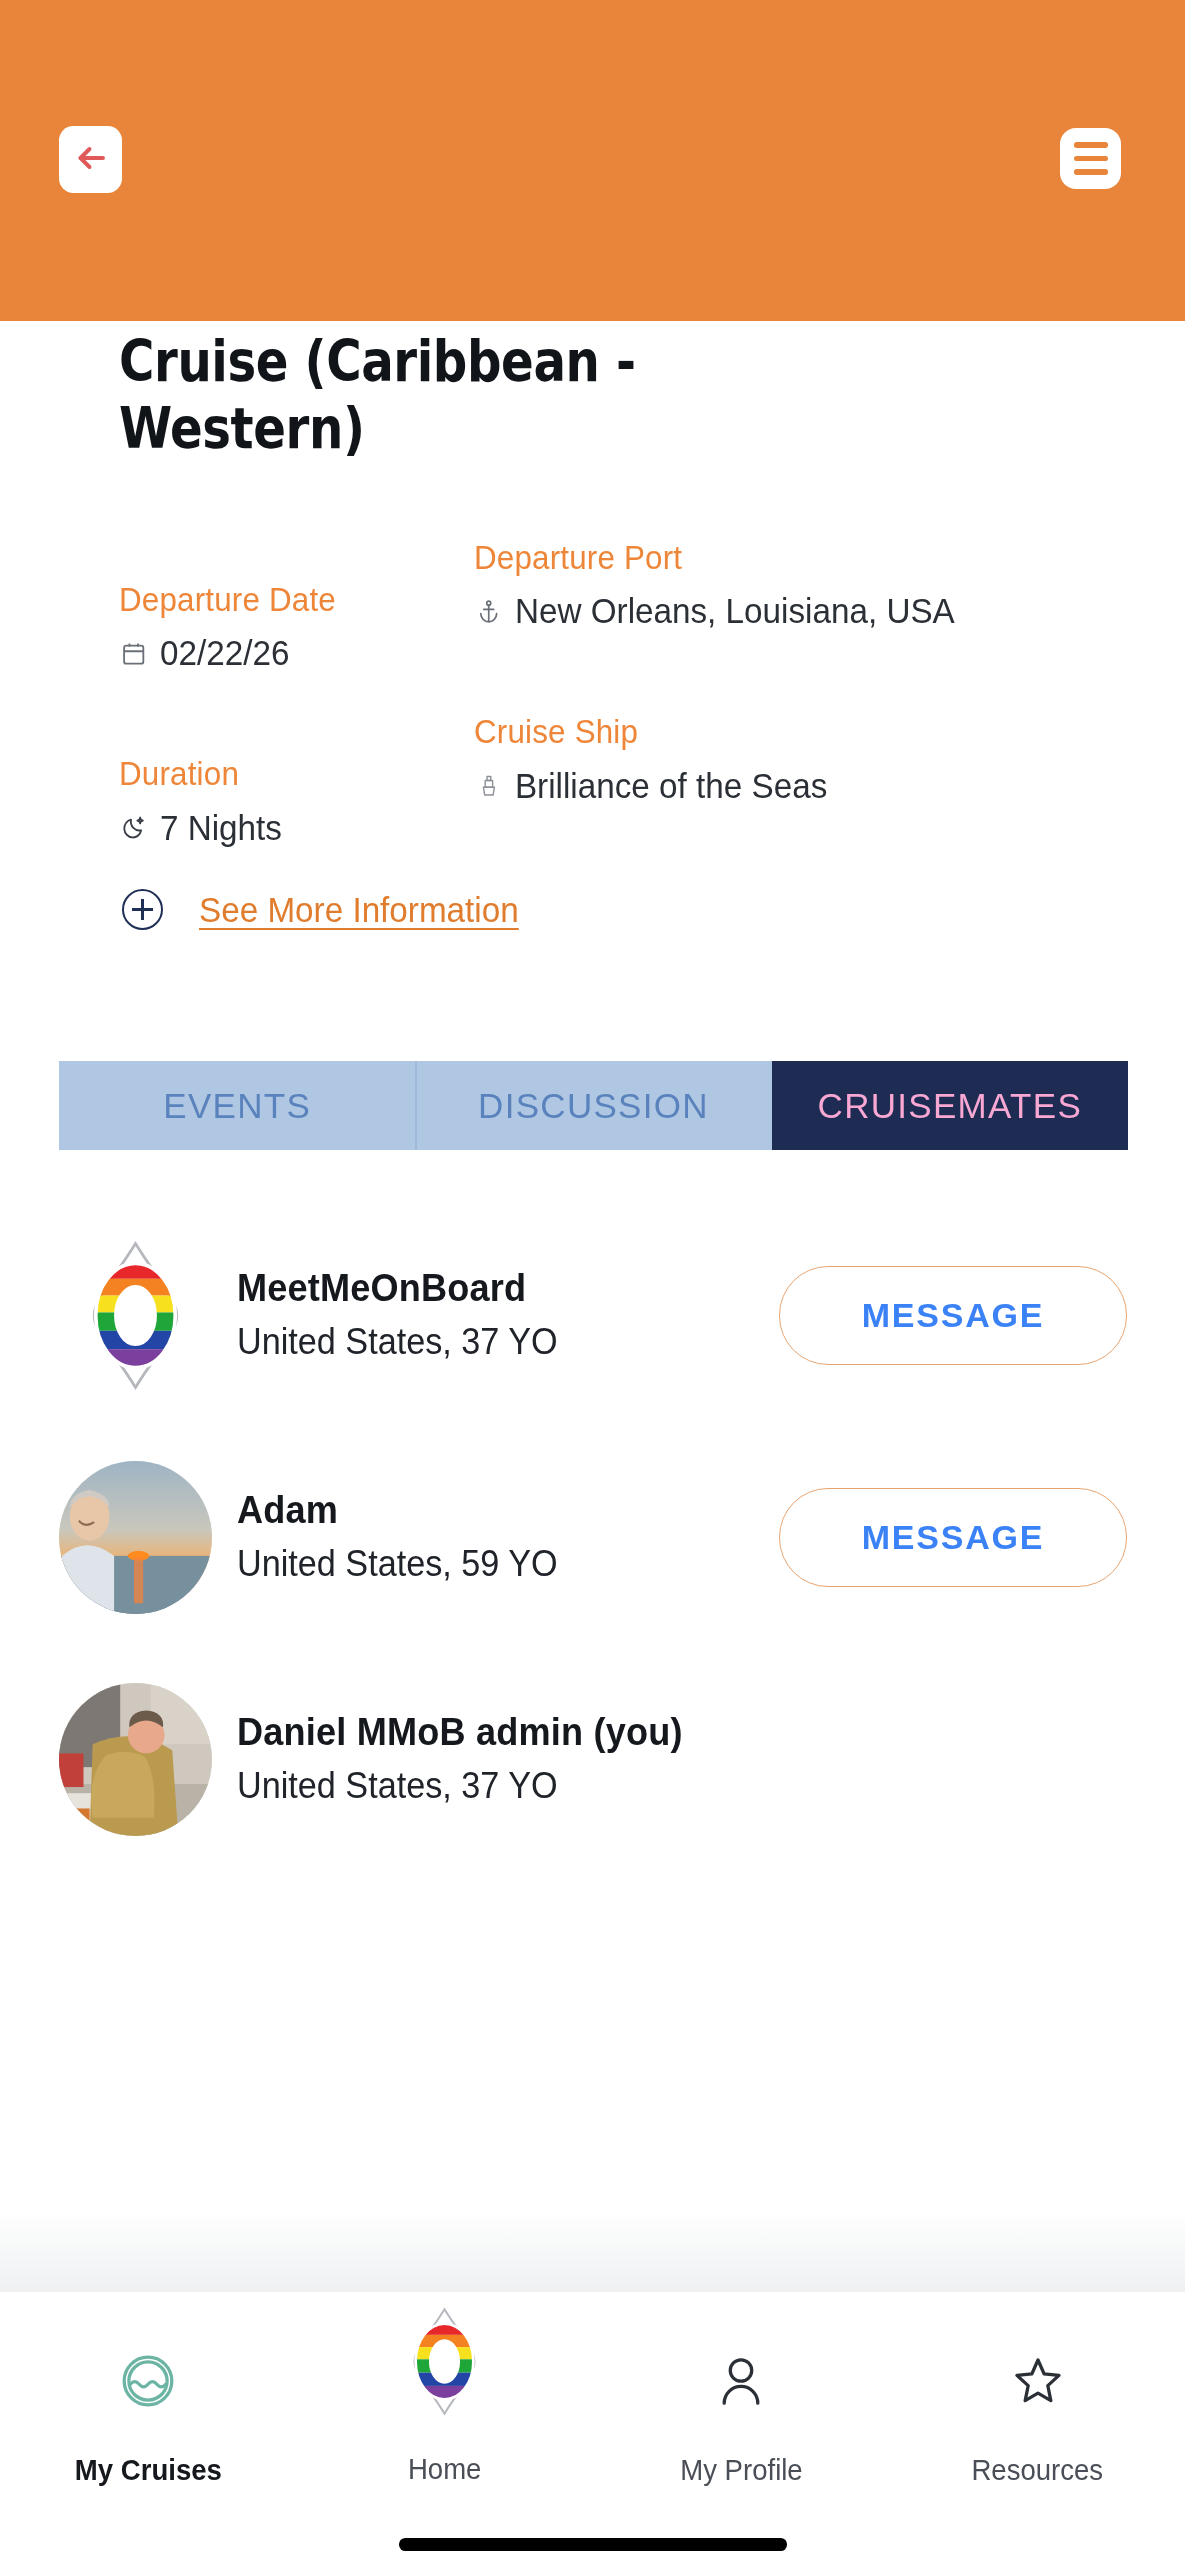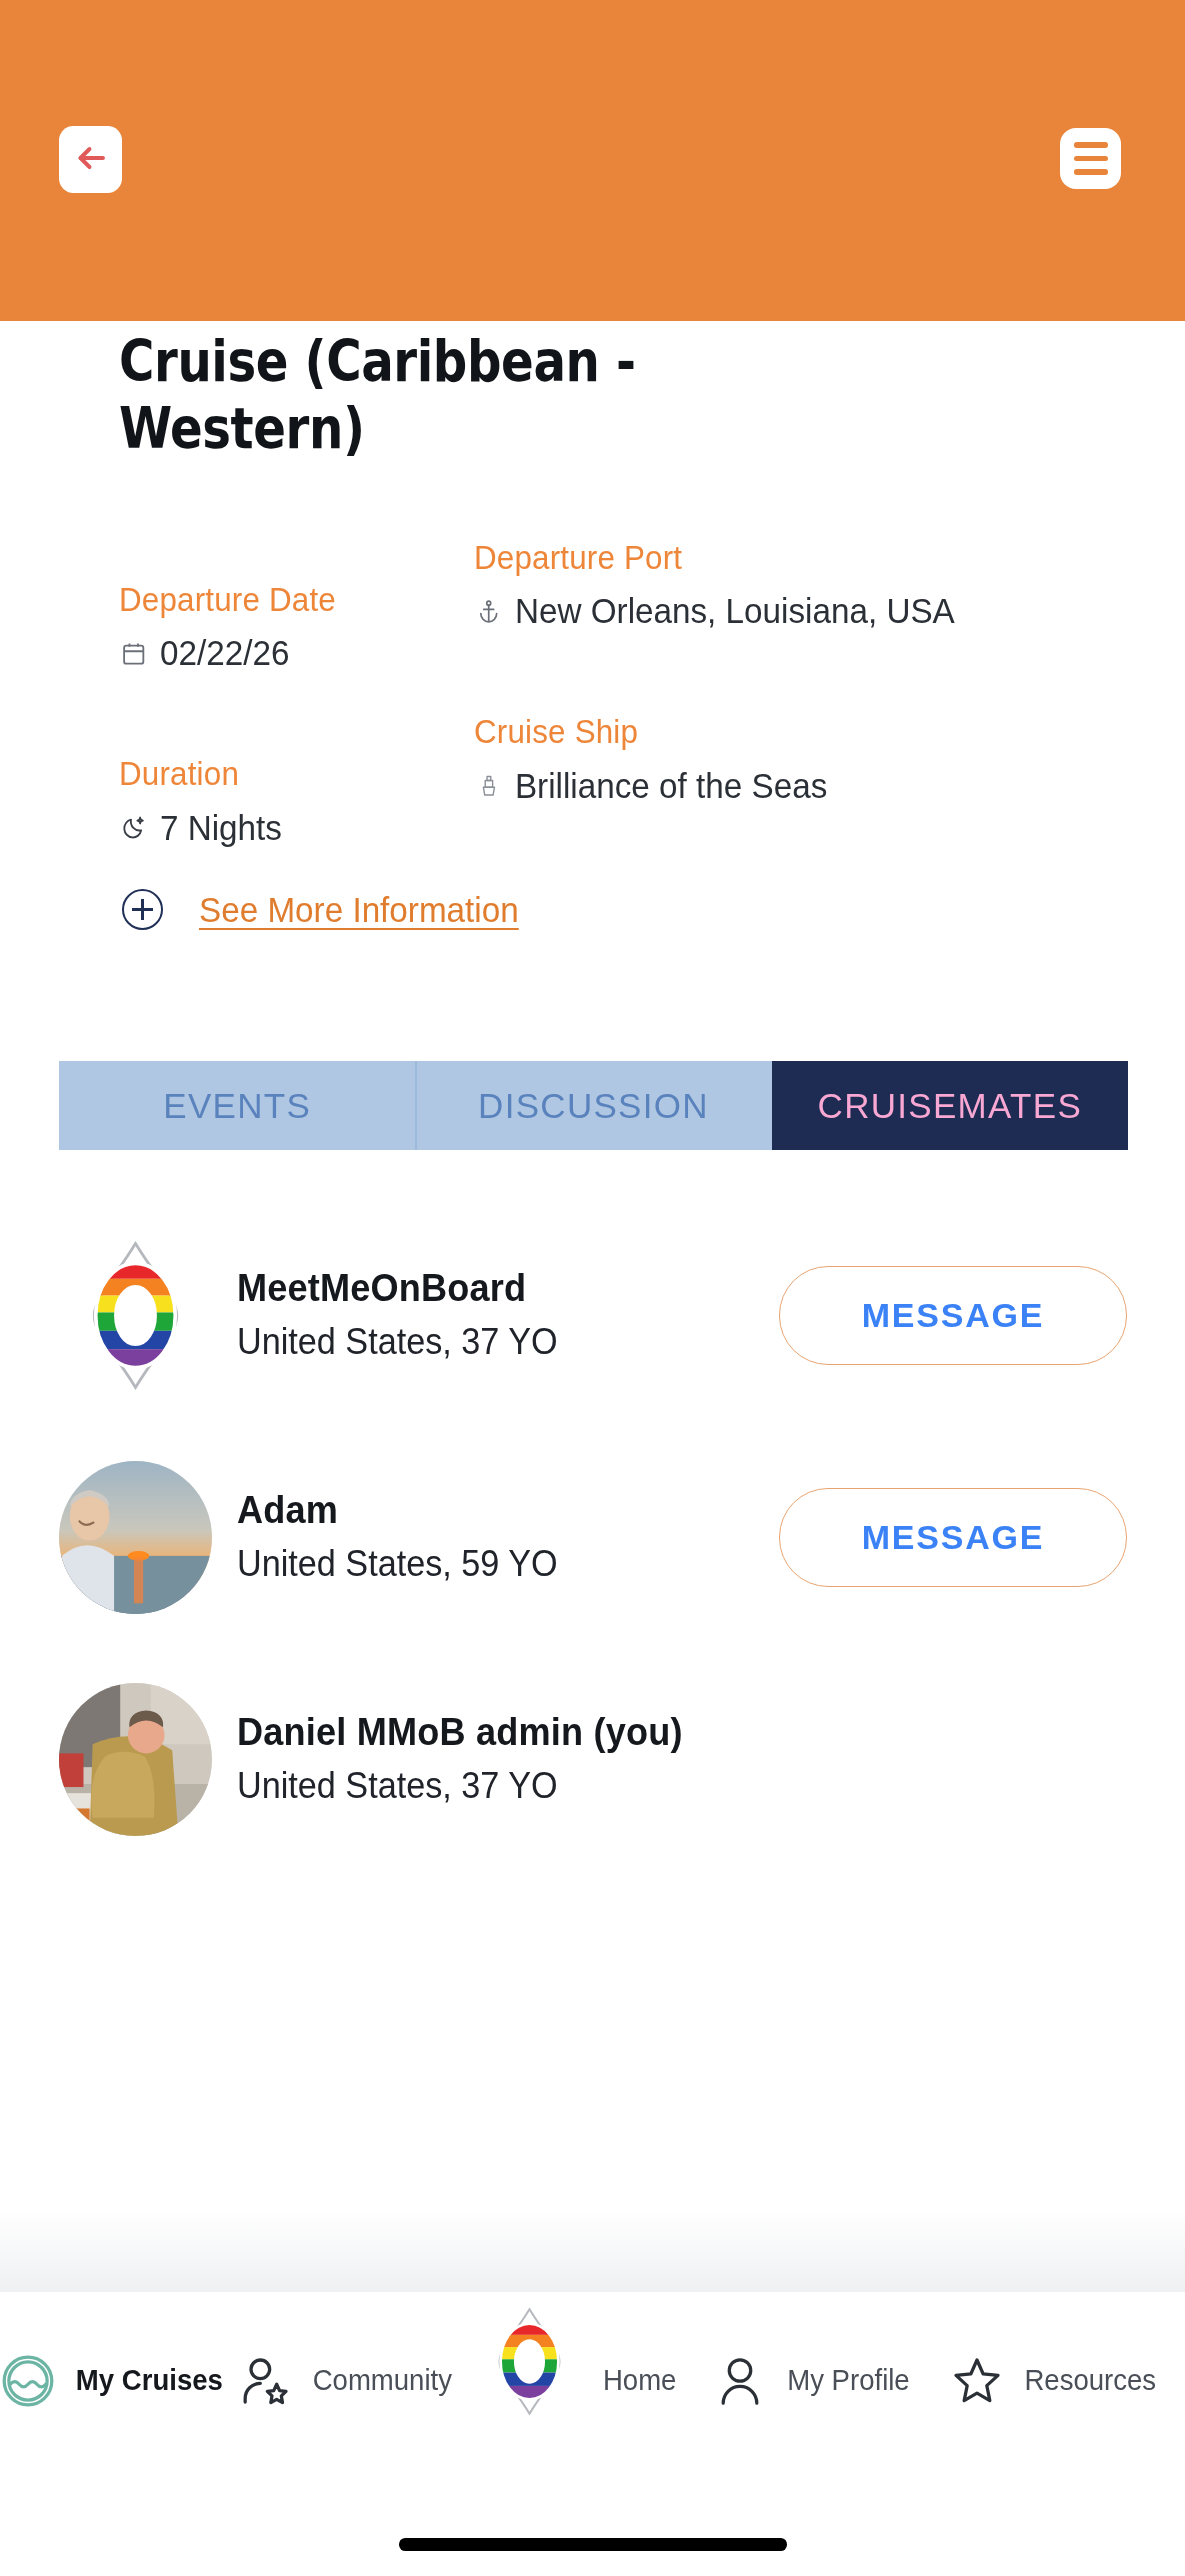--- a/index.html
+++ b/index.html
@@ -281,23 +281,23 @@
     height: 285px;
     background: #ffffff;
     border-top: 1.8px solid #f0f1f3;
     display: flex;
     align-items: flex-start;
     padding-top: 47px;
   }
   .nav-item {
     flex: 1 1 0;
     display: flex;
-    flex-direction: row;
-    align-items: center;
-    gap: 16px;
+    flex-direction: column;
+    align-items: center;
+    gap: 32px;
   }
   .nav-icon {
     height: 83px;
     display: flex;
     align-items: center;
     justify-content: center;
   }
   .nav-label {
     font-family: "Liberation Sans Narrow", "Liberation Sans", sans-serif;
     font-stretch: condensed;
@@ -517,30 +517,20 @@
       <span class="nav-icon">
         <svg width="56" height="56" viewBox="0 0 24 24" fill="none" stroke="#6cb5a4" stroke-width="1.4">
           <circle cx="12" cy="12" r="10.2"></circle>
           <circle cx="12" cy="12" r="8.2"></circle>
           <path d="M4.4 13.4 q1.9 -2.2 3.8 0 q1.9 2.2 3.8 0 q1.9 -2.2 3.8 0 q1.9 2.2 3.8 0" stroke-linecap="round" stroke-linejoin="round"></path>
         </svg>
       </span>
       <span class="nav-label">My Cruises</span>
     </div>
 
-    <div class="nav-item">
-      <span class="nav-icon">
-        <svg width="56" height="56" viewBox="0 0 24 24" fill="none" stroke="#2b2f36" stroke-width="1.4" stroke-linecap="round" stroke-linejoin="round">
-          <circle cx="10" cy="7" r="4"></circle>
-          <path d="M3.5 21v-1.5A6.5 6.5 0 0 1 10 13"></path>
-          <path d="M17 13.4l1.25 2.7 2.75.35-2 1.95.5 2.85L17 19.9l-2.5 1.35.5-2.85-2-1.95 2.75-.35z"></path>
-        </svg>
-      </span>
-      <span class="nav-label">Community</span>
-    </div>
 
     <div class="nav-item home">
       <span class="nav-icon">
         <svg width="111" height="111" viewBox="0 0 100 100">
           <path d="M50 3 C64 26 77 38 77 50 C77 62 64 74 50 97 C36 74 23 62 23 50 C23 38 36 26 50 3 Z" fill="none" stroke="#b5b8bd" stroke-width="1.8"></path>
           <clipPath id="ring2">
             <path d="M50 16 A26 34 0 1 1 49.9 16 Z M50 31 A13 19 0 1 0 50.1 31 Z" clip-rule="evenodd"></path>
           </clipPath>
           <g clip-path="url(#ring2)">
             <rect x="20" y="14" width="60" height="12" fill="#e8272a"></rect>

